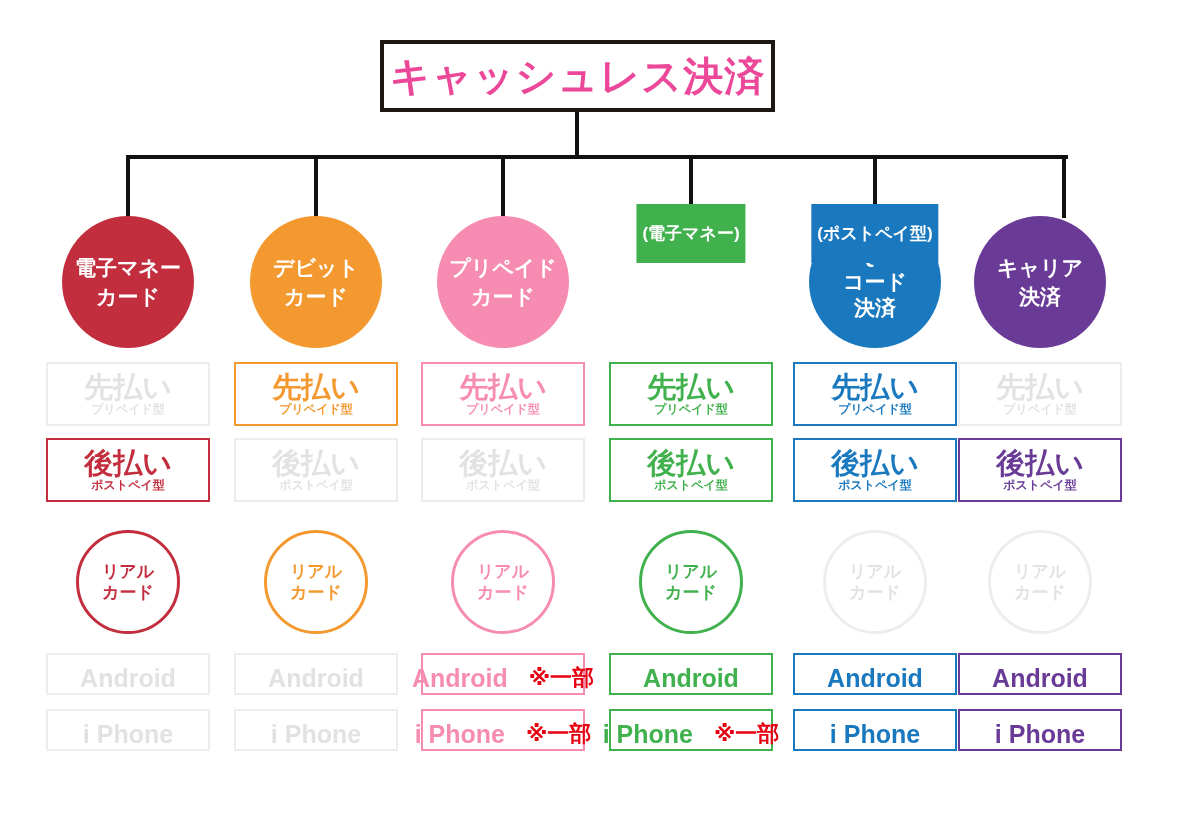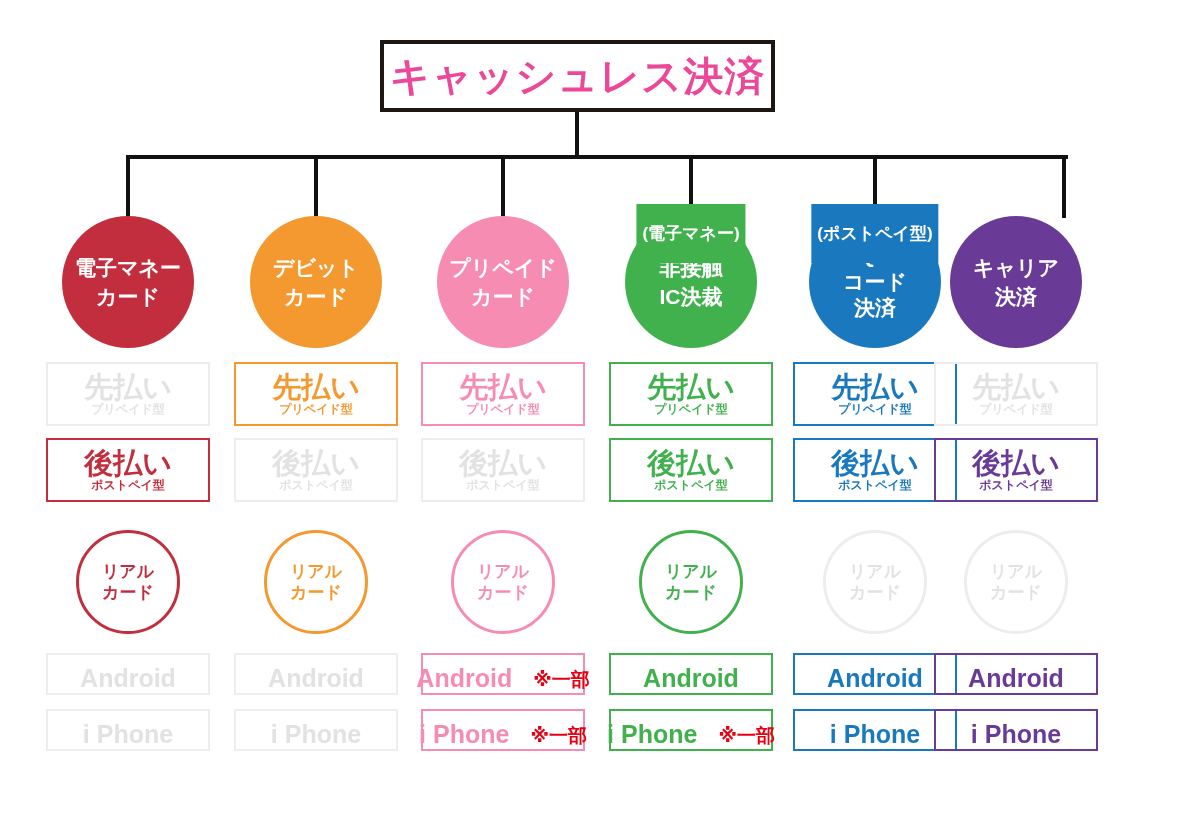--- a/index.html
+++ b/index.html
@@ -11,21 +11,21 @@
   .title-box { position:absolute; left:380px; top:40px; width:395px; height:72px;
                border:4px solid #1c1713; display:flex; align-items:center; justify-content:center; }
   .title-box span { font-size:40px; color:#ec4899; letter-spacing:1px; }
 
   
   .line { position:absolute; background:#111; }
 
   
   .column { position:absolute; top:0; width:164px; height:821px; }
   .col1 { left:46px; }  .col2 { left:234px; } .col3 { left:421px; }
-  .col4 { left:609px; } .col5 { left:793px; } .col6 { left:934px; }
+  .col4 { left:609px; } .col5 { left:793px; } .col6 { left:958px; }
 
   .cat-circle { position:absolute; top:216px; left:16px; width:132px; height:132px;
                 border-radius:50%; background:var(--c); color:#fff;
                 display:flex; align-items:center; justify-content:center;
                 text-align:center; font-size:21px; line-height:1.4; white-space:pre-line; }
 
   .tag { position:absolute; top:204px; left:50%; transform:translateX(-50%);
          background:var(--c); color:#fff; font-size:17px; padding:18px 6px;
          white-space:nowrap; z-index:2; }
 
@@ -40,21 +40,21 @@
   .real { position:absolute; top:530px; left:30px; width:104px; height:104px;
           border:3px solid var(--c); border-radius:50%; color:var(--c);
           display:flex; align-items:center; justify-content:center;
           text-align:center; font-size:17px; line-height:1.25; white-space:pre-line; }
 
   .dev { position:absolute; left:0; width:164px; height:42px;
          border:2px solid var(--c); color:var(--c); font-size:25px;
          display:flex; align-items:flex-end; justify-content:center; white-space:nowrap; }
   .android { top:653px; }
   .iphone  { top:709px; }
-  .note { color:#e60012; font-size:19px; margin-left:21px; }
+  .note { color:#e60012; font-size:22px; margin-left:21px; }
 
   
   .off { border-color:#ededed !important; color:#e2e2e2 !important; }
 </style>
 </head>
 <body>
 
 <div class="title-box">
   <span>キャッシュレス決済</span>
 </div>
@@ -128,22 +128,20 @@
     <span class="note">※一部</span>
   </div>
   <div class="dev iphone">
     <span>i Phone</span>
     <span class="note">※一部</span>
   </div>
 </div>
 
 <div class="column col4" style="--c: #41b14d;">
   <div class="tag">(電子マネー)</div>
-  <div class="cat-circle">非接触
-IC決裁</div>
   <div class="pay-box prepaid">
     <span class="main">先払い</span>
     <span class="sub">プリペイド型</span>
   </div>
   <div class="pay-box postpaid">
     <span class="main">後払い</span>
     <span class="sub">ポストペイ型</span>
   </div>
   <div class="real">リアル
 カード</div>

